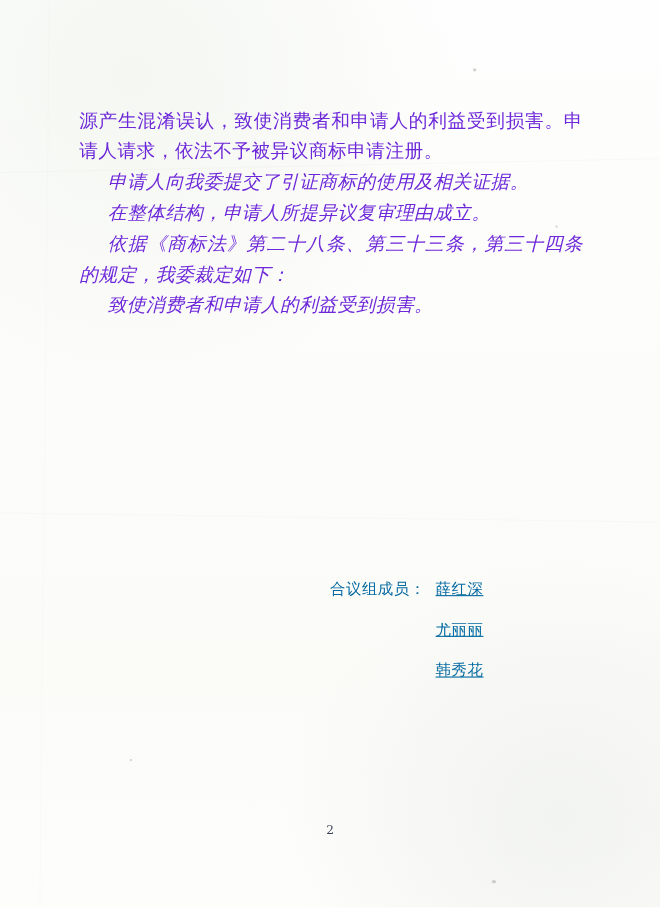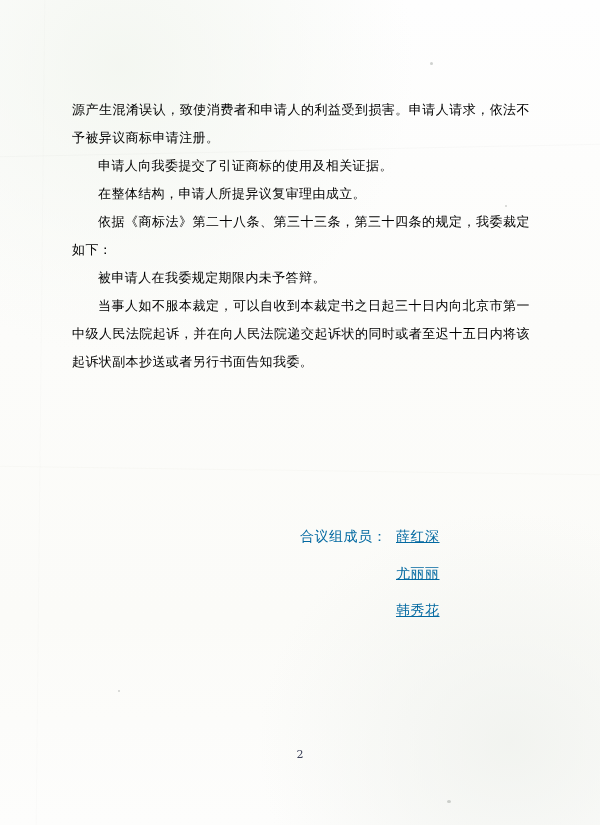--- a/index.html
+++ b/index.html
@@ -40,30 +40,31 @@
   .crease.c3 { left: 40px; top: 0; width: 1px; height: 825px; transform: rotate(0.6deg); opacity: .22; }
 
   .content {
     position: absolute;
     left: 72px;
     top: 96px;
     width: 458px;
   }
   .para {
     font-family: "DejaVu Sans", sans-serif;
-    font-size: 13px;
+    font-size: 17px;
     line-height: 28px;
-    color: #000000;
+    color: #6d28d9;
     letter-spacing: 0.4px;
     text-align: justify;
     margin: 0 0 0 0;
     white-space: pre-wrap;
   }
   .para.indent {
     text-indent: 26px;
+    font-style: italic;
   }
   .signatures {
     position: absolute;
     left: 300px;
     top: 518px;
     width: 260px;
   }
   .sig-row {
     display: flex;
     align-items: baseline;
@@ -112,22 +113,21 @@
   <span class="speck" style="left:430px; top:62px; width:3px; height:3px;"></span>
   <span class="speck" style="left:118px; top:690px; width:2px; height:2px;"></span>
   <span class="speck" style="left:447px; top:800px; width:4px; height:3px;"></span>
   <span class="speck" style="left:505px; top:205px; width:2px; height:2px;"></span>
 
   <div class="content">
     <p class="para">源产生混淆误认，致使消费者和申请人的利益受到损害。申请人请求，依法不予被异议商标申请注册。</p>
     <p class="para indent">申请人向我委提交了引证商标的使用及相关证据。</p>
     <p class="para indent">在整体结构，申请人所提异议复审理由成立。</p>
     <p class="para indent">依据《商标法》第二十八条、第三十三条，第三十四条的规定，我委裁定如下：</p>
-    <p class="para indent">被申请人在我委规定期限内未予答辩。</p>
-    <p class="para indent">当事人如不服本裁定，可以自收到本裁定书之日起三十日内向北京市第一中级人民法院起诉，并在向人民法院递交起诉状的同时或者至迟十五日内将该起诉状副本抄送或者另行书面告知我委。</p>
+    <p class="para indent">致使消费者和申请人的利益受到损害。</p>
   </div>
 
   <div class="signatures">
     <div class="sig-row">
       <span class="sig-label">合议组成员：</span>
       <span class="sig-name">薛红深</span>
     </div>
     <div class="sig-row no-label">
       <span class="sig-label"></span>
       <span class="sig-name">尤丽丽</span>

